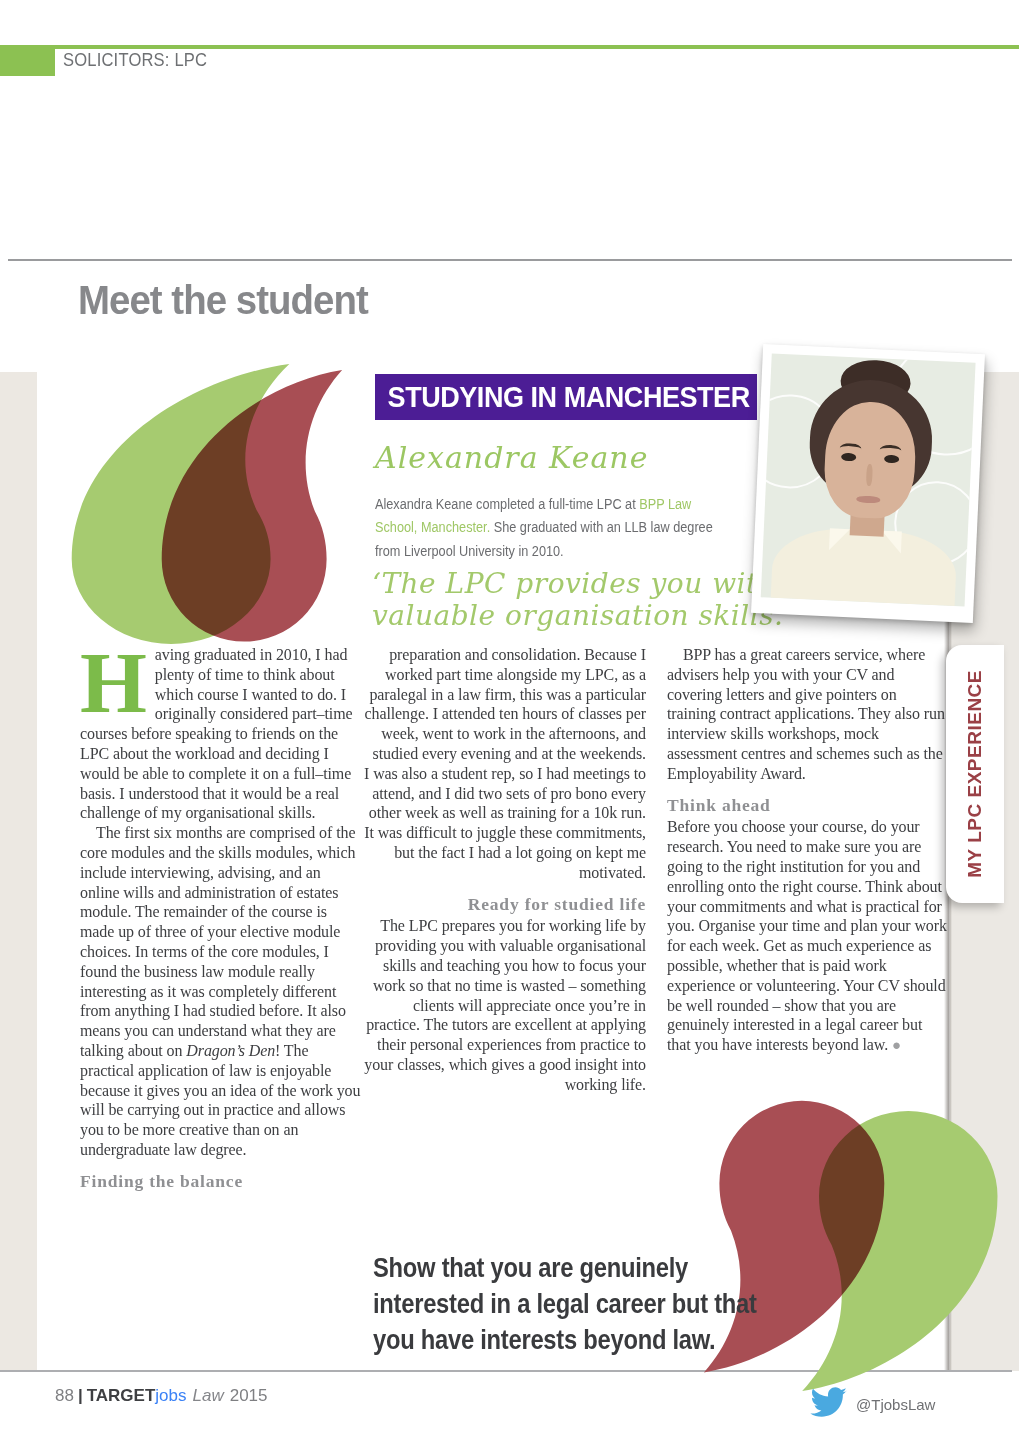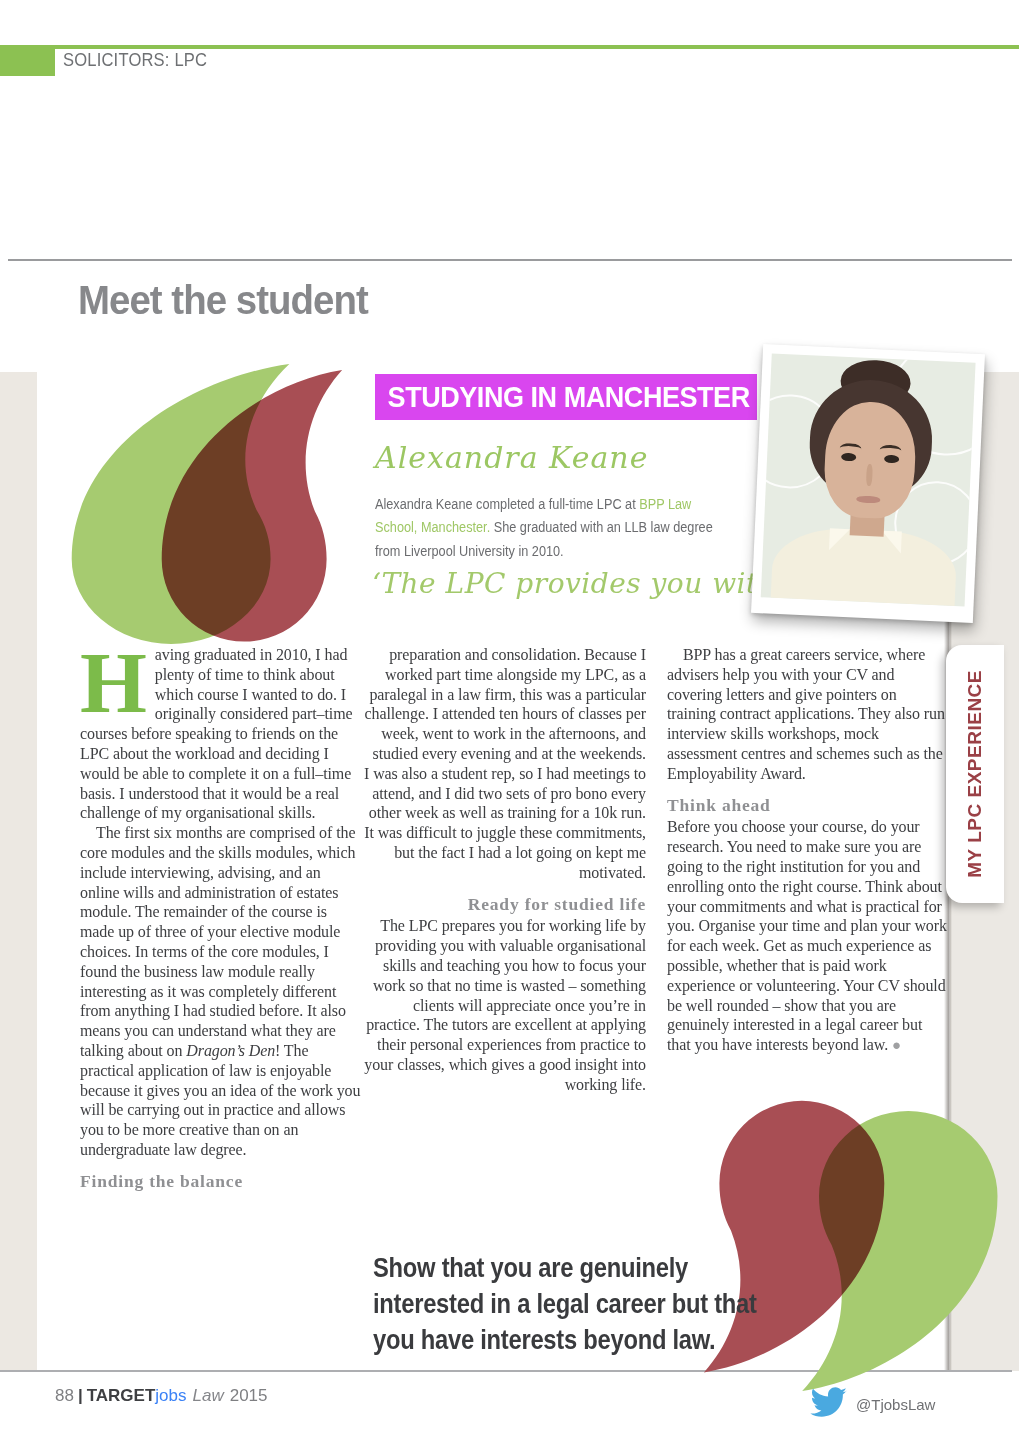--- a/index.html
+++ b/index.html
@@ -19,21 +19,21 @@
   .left-band{position:absolute;left:0;top:372px;width:37px;height:999px;background:#ece8e2;}
   .right-band{position:absolute;left:950px;top:372px;width:69px;height:999px;background:#ebe8e3;}
   .content-edge-shadow{position:absolute;left:944px;top:372px;width:8px;height:999px;
         background:linear-gradient(to right,rgba(0,0,0,0),rgba(60,52,45,.45) 55%,rgba(60,52,45,0));}
 
   
   .quotes-open{position:absolute;left:55px;top:360px;z-index:2;}
   .quotes-close{position:absolute;left:690px;top:1088px;z-index:3;}
 
   
-  .banner{position:absolute;left:375px;top:374px;width:382px;height:46px;background:#d946ef;z-index:3;}
+  .banner{position:absolute;left:375px;top:374px;width:382px;height:46px;background:#4c1d95;z-index:3;}
   .banner span{display:block;padding-left:14px;line-height:46px;color:#ffffff;font-weight:bold;
         font-size:30px;letter-spacing:-.5px;transform:scaleX(.9);transform-origin:left;white-space:nowrap;}
   .student-name{position:absolute;left:375px;top:440px;z-index:3;color:#9cc763;
         font-family:"DejaVu Serif",serif;font-style:italic;font-size:30px;letter-spacing:1px;}
   .intro{position:absolute;left:375px;top:492px;width:430px;z-index:3;color:#6b6c6f;
         font-size:15.5px;line-height:1.5;transform:scaleX(.82);transform-origin:left;}
   .intro .grn{color:#9fc765;}
   .script-quote{position:absolute;left:372px;top:568px;z-index:3;color:#a3c96b;
         font-family:"DejaVu Serif",serif;font-style:italic;font-size:28px;line-height:1.15;letter-spacing:.5px;}
   .script-quote span{display:block;}
@@ -123,20 +123,21 @@
 
   <div class="banner">
     <span>STUDYING IN MANCHESTER</span>
   </div>
   <div class="student-name">Alexandra Keane</div>
   <div class="intro">
     <span>Alexandra Keane completed a full-time LPC at </span><span class="grn">BPP Law School, Manchester.</span><span> She graduated with an LLB law degree from Liverpool University in 2010.</span>
   </div>
   <div class="script-quote">
     <span>‘The LPC provides you with</span>
+    <span>valuable organisation skills.’</span>
   </div>
 
   <div class="photo">
     <div class="photo-inner">
       <div class="lace lace1"></div>
       <div class="lace lace2"></div>
       <div class="lace lace3"></div>
       <div class="bun"></div>
       <div class="hair"></div>
       <div class="blouse">

